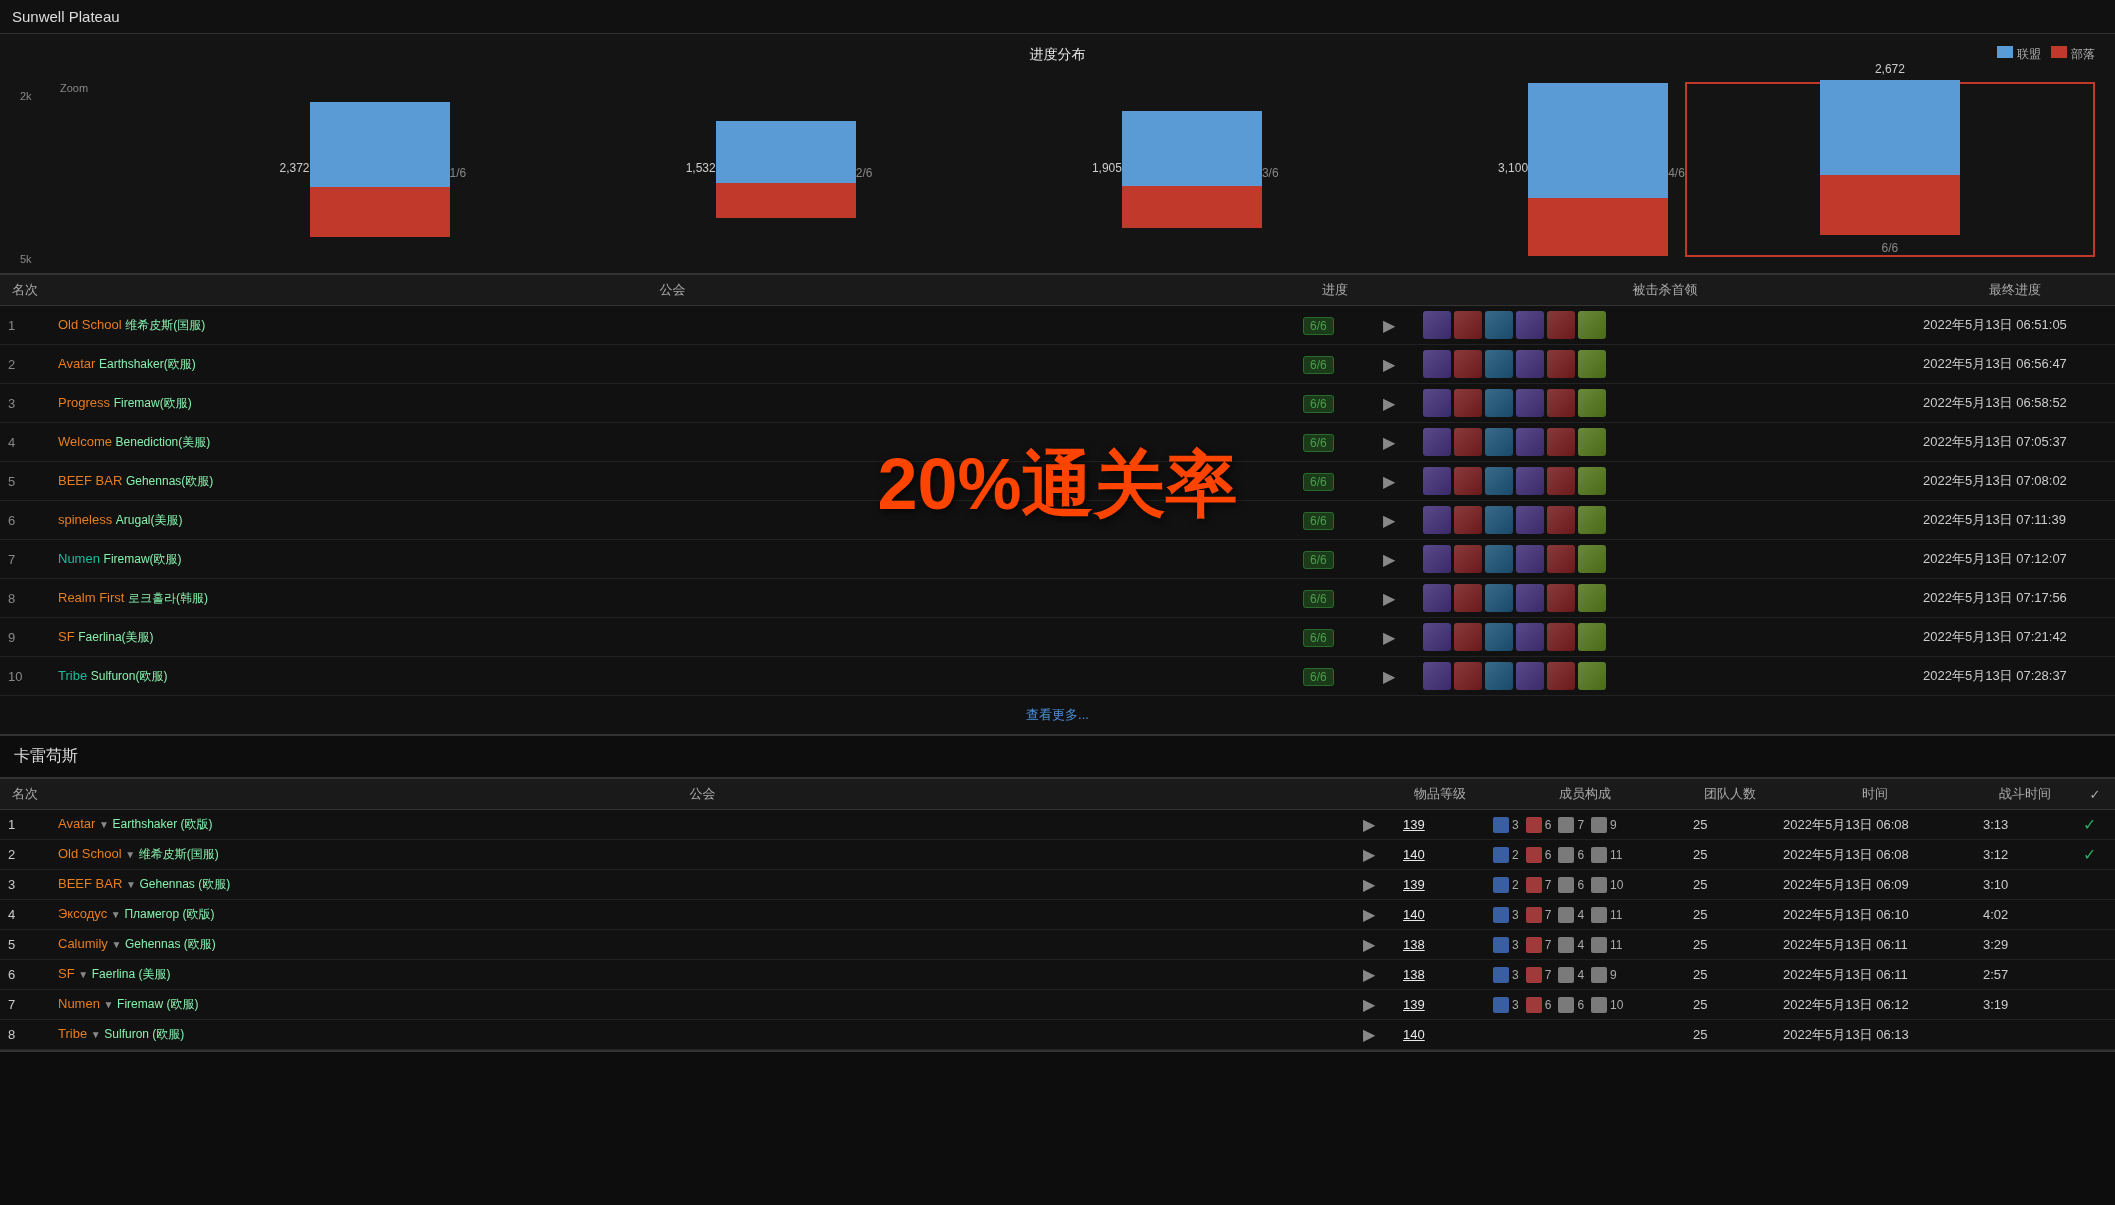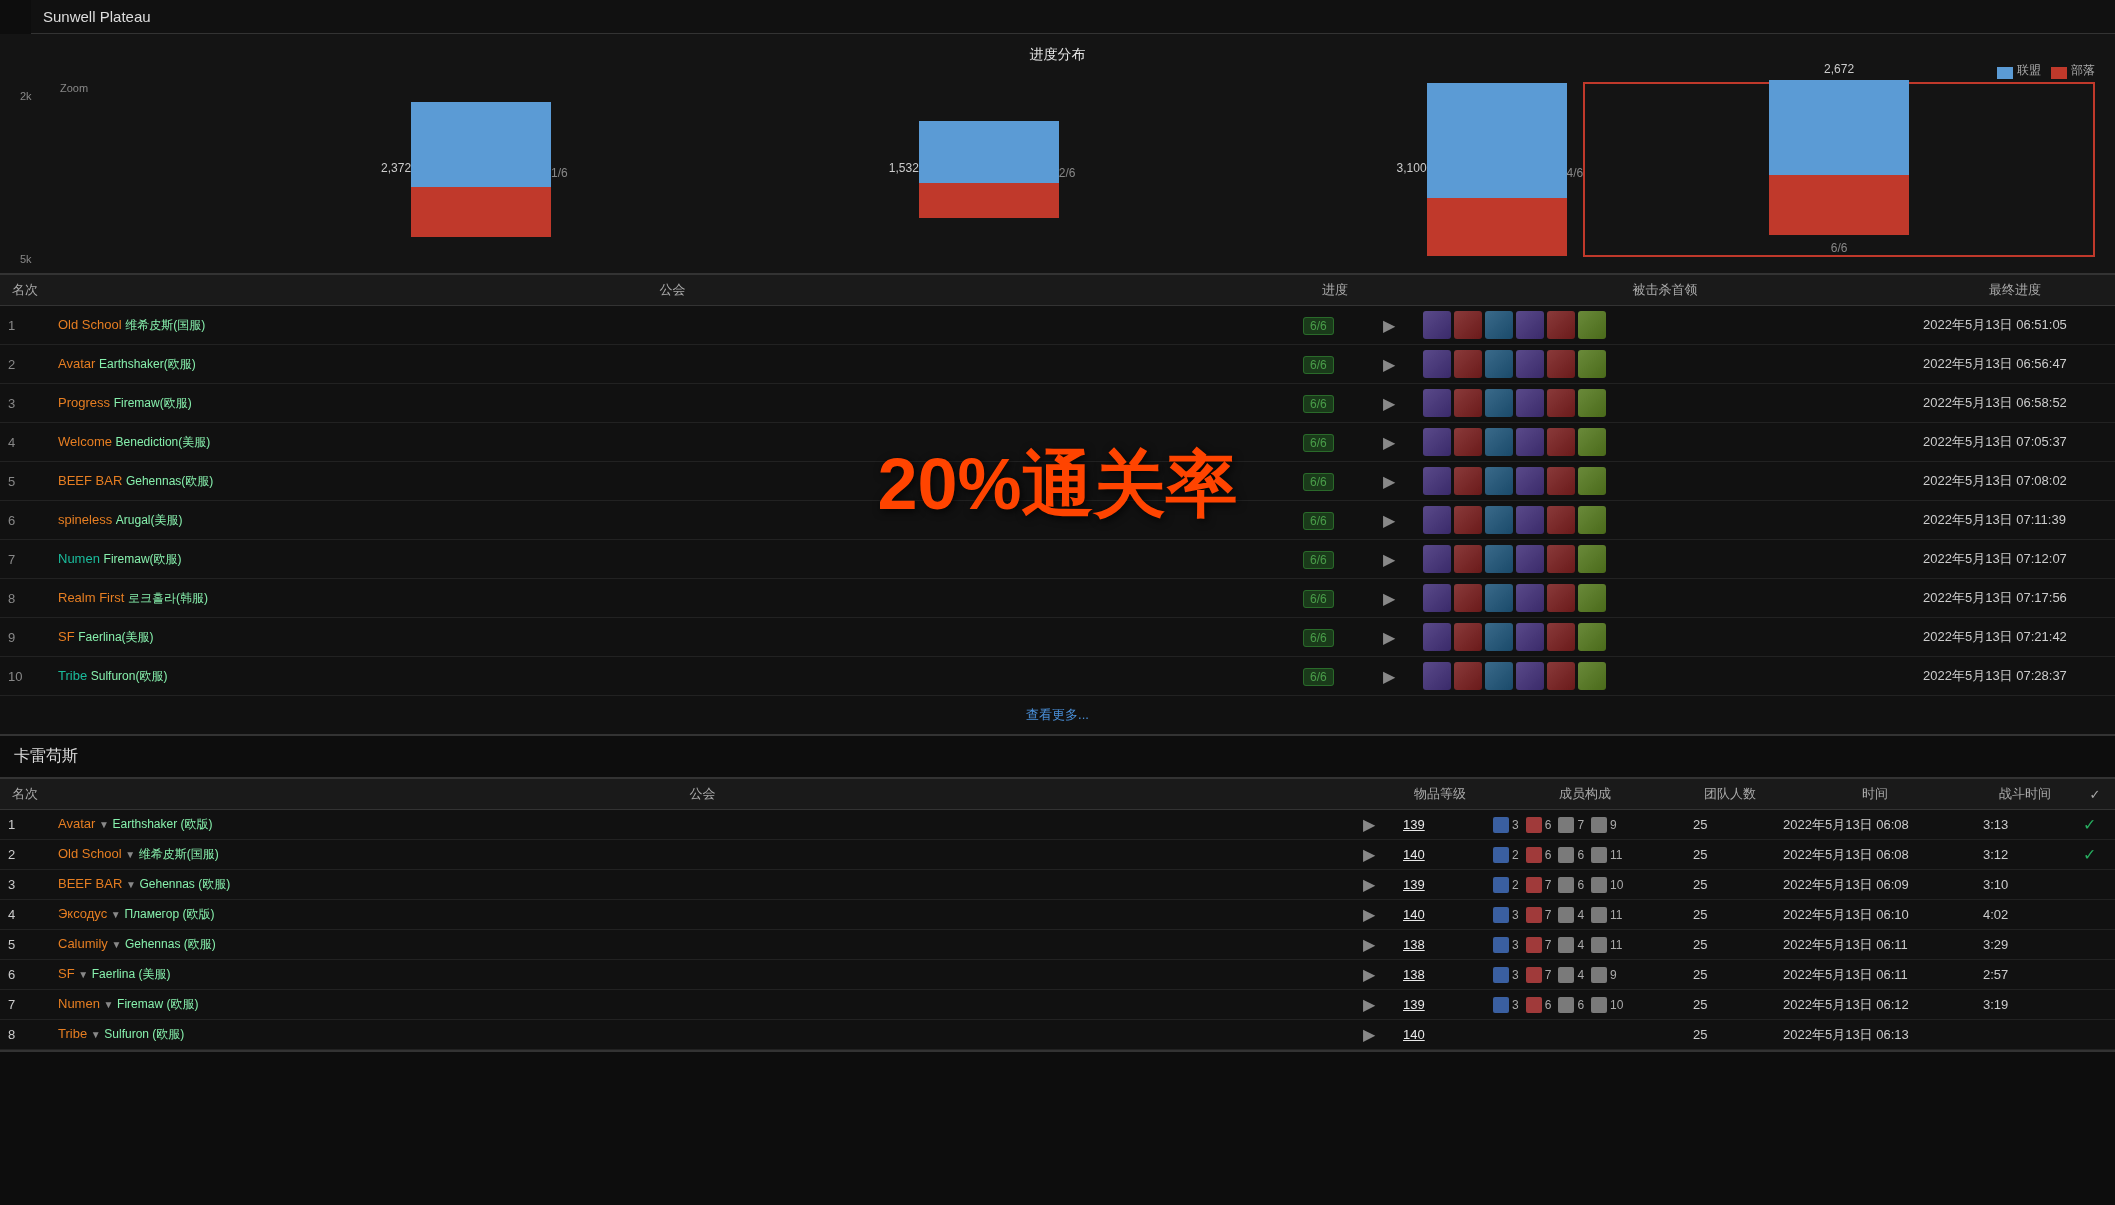--- a/index.html
+++ b/index.html
@@ -13,21 +13,20 @@
       overflow-x: hidden;
     }
 
     
     .page-header {
       padding: 8px 12px;
       font-size: 15px;
       color: #ddd;
       border-bottom: 1px solid #333;
       background: #111;
-      margin-left: 31px;
     }
 
     
     .chart-section {
       background: #141414;
       border-bottom: 1px solid #333;
       padding: 12px 20px 16px;
       position: relative;
     }
     .chart-title {
@@ -40,23 +39,22 @@
       position: absolute;
       top: 12px;
       right: 20px;
       display: flex;
       gap: 10px;
       font-size: 12px;
       color: #aaa;
     }
     .legend-item {
       display: flex;
-      align-items: flex-end;
+      align-items: flex-start;
       gap: 4px;
-      margin-top: 16px;
     }
     .legend-box {
       width: 16px;
       height: 12px;
     }
     .legend-box.blue { background: #5b9bd5; }
     .legend-box.red { background: #c0392b; }
 
     .chart-area {
       display: flex;
@@ -322,20 +320,28 @@
 
       <div class="bar-group">
         <span class="bar-value">1,532</span>
         <div class="bar-stacked">
           <div class="bar-blue" style="height:62px"></div>
           <div class="bar-red" style="height:35px"></div>
         </div>
         <span class="bar-label">2/6</span>
       </div>
 
+      <div class="bar-group">
+        <span class="bar-value">1,905</span>
+        <div class="bar-stacked">
+          <div class="bar-blue" style="height:75px"></div>
+          <div class="bar-red" style="height:42px"></div>
+        </div>
+        <span class="bar-label">3/6</span>
+      </div>
 
       <div class="bar-group">
         <span class="bar-value">3,100</span>
         <div class="bar-stacked">
           <div class="bar-blue" style="height:115px"></div>
           <div class="bar-red" style="height:58px"></div>
         </div>
         <span class="bar-label">4/6</span>
       </div>
 

